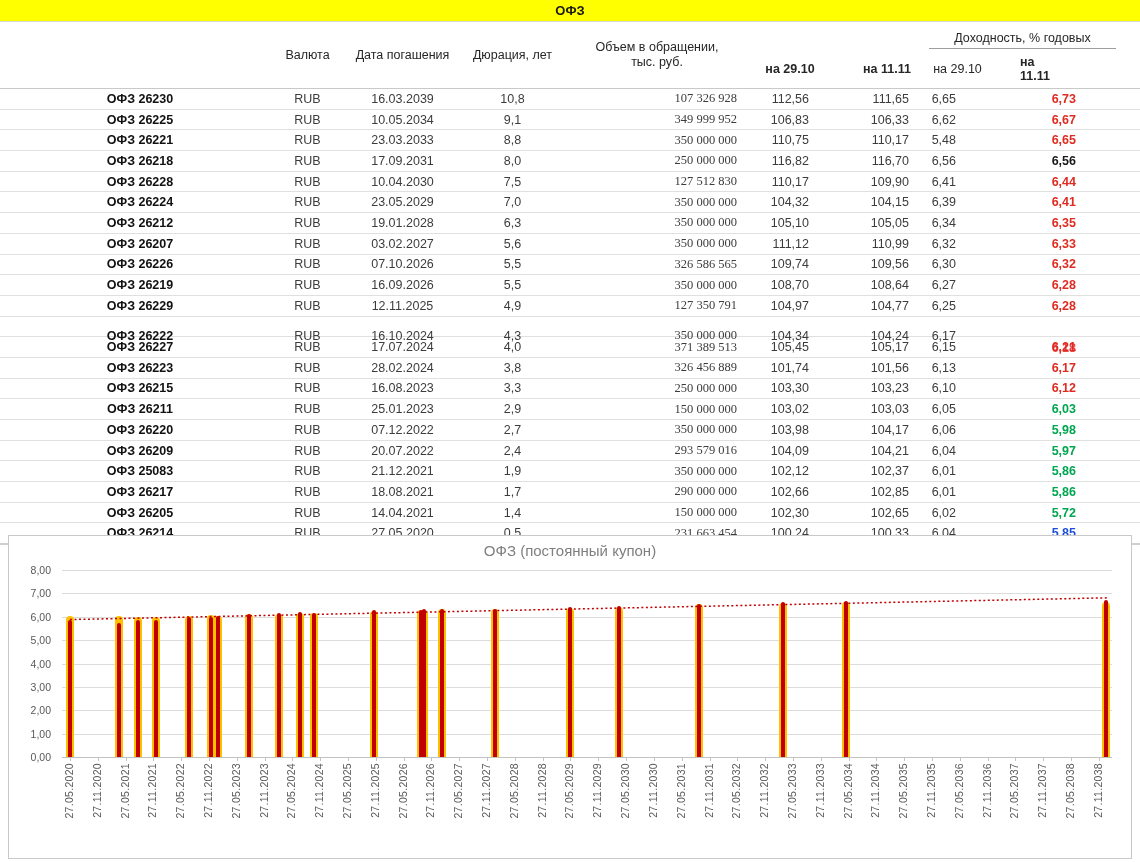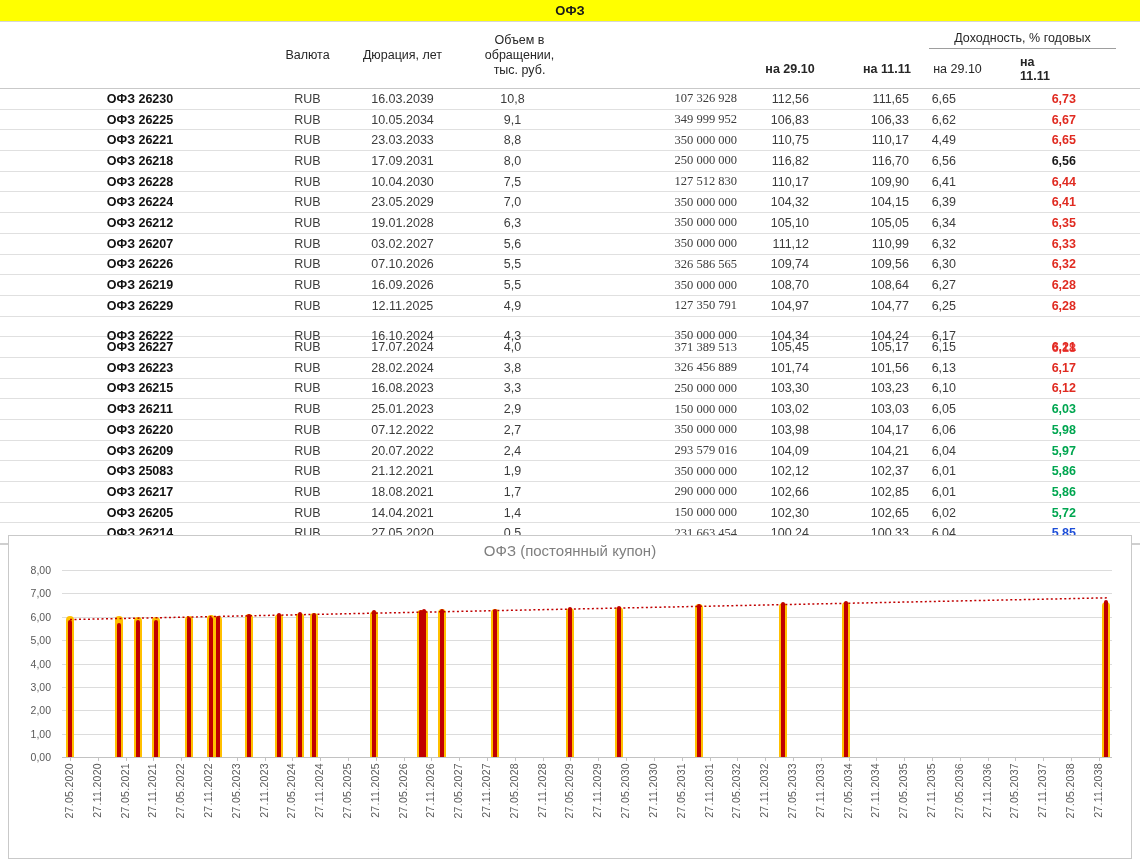--- a/index.html
+++ b/index.html
@@ -63,20 +63,21 @@
 </head>
 <body>
 
 <div class="titlebar">
   <span>ОФЗ</span>
 </div>
 
 <div class="hdr">
   <div class="hspan"></div>
   <div class="hspan">Валюта</div>
+  <div class="hspan">Дата погашения</div>
   <div class="hspan">Дюрация, лет</div>
   <div class="hspan h-vol">
     <span>Объем в обращении,</span>
     <span>тыс. руб.</span>
   </div>
   <div class="hgroup g-yield">Доходность, % годовых</div>
   <div class="hsub b" style="grid-column:6">на 29.10</div>
   <div class="hsub b h-p11" style="grid-column:7">на 11.11</div>
   <div class="hsub h-y29" style="grid-column:8">на 29.10</div>
   <div class="hsub b h-y11" style="grid-column:9">на 11.11</div>
@@ -108,21 +109,21 @@
       <div></div>
     </div>
     <div class="trow">
       <div class="c-name">ОФЗ 26221</div>
       <div class="c-cur">RUB</div>
       <div class="c-date">23.03.2033</div>
       <div class="c-dur">8,8</div>
       <div class="c-vol">350 000 000</div>
       <div class="c-p29">110,75</div>
       <div class="c-p11">110,17</div>
-      <div class="c-y29">4,49</div>
+      <div class="c-y29">5,48</div>
       <div class="c-y11" style="color: rgb(224, 43, 33);">6,65</div>
       <div></div>
     </div>
     <div class="trow">
       <div class="c-name">ОФЗ 26218</div>
       <div class="c-cur">RUB</div>
       <div class="c-date">17.09.2031</div>
       <div class="c-dur">8,0</div>
       <div class="c-vol">250 000 000</div>
       <div class="c-p29">116,82</div>

